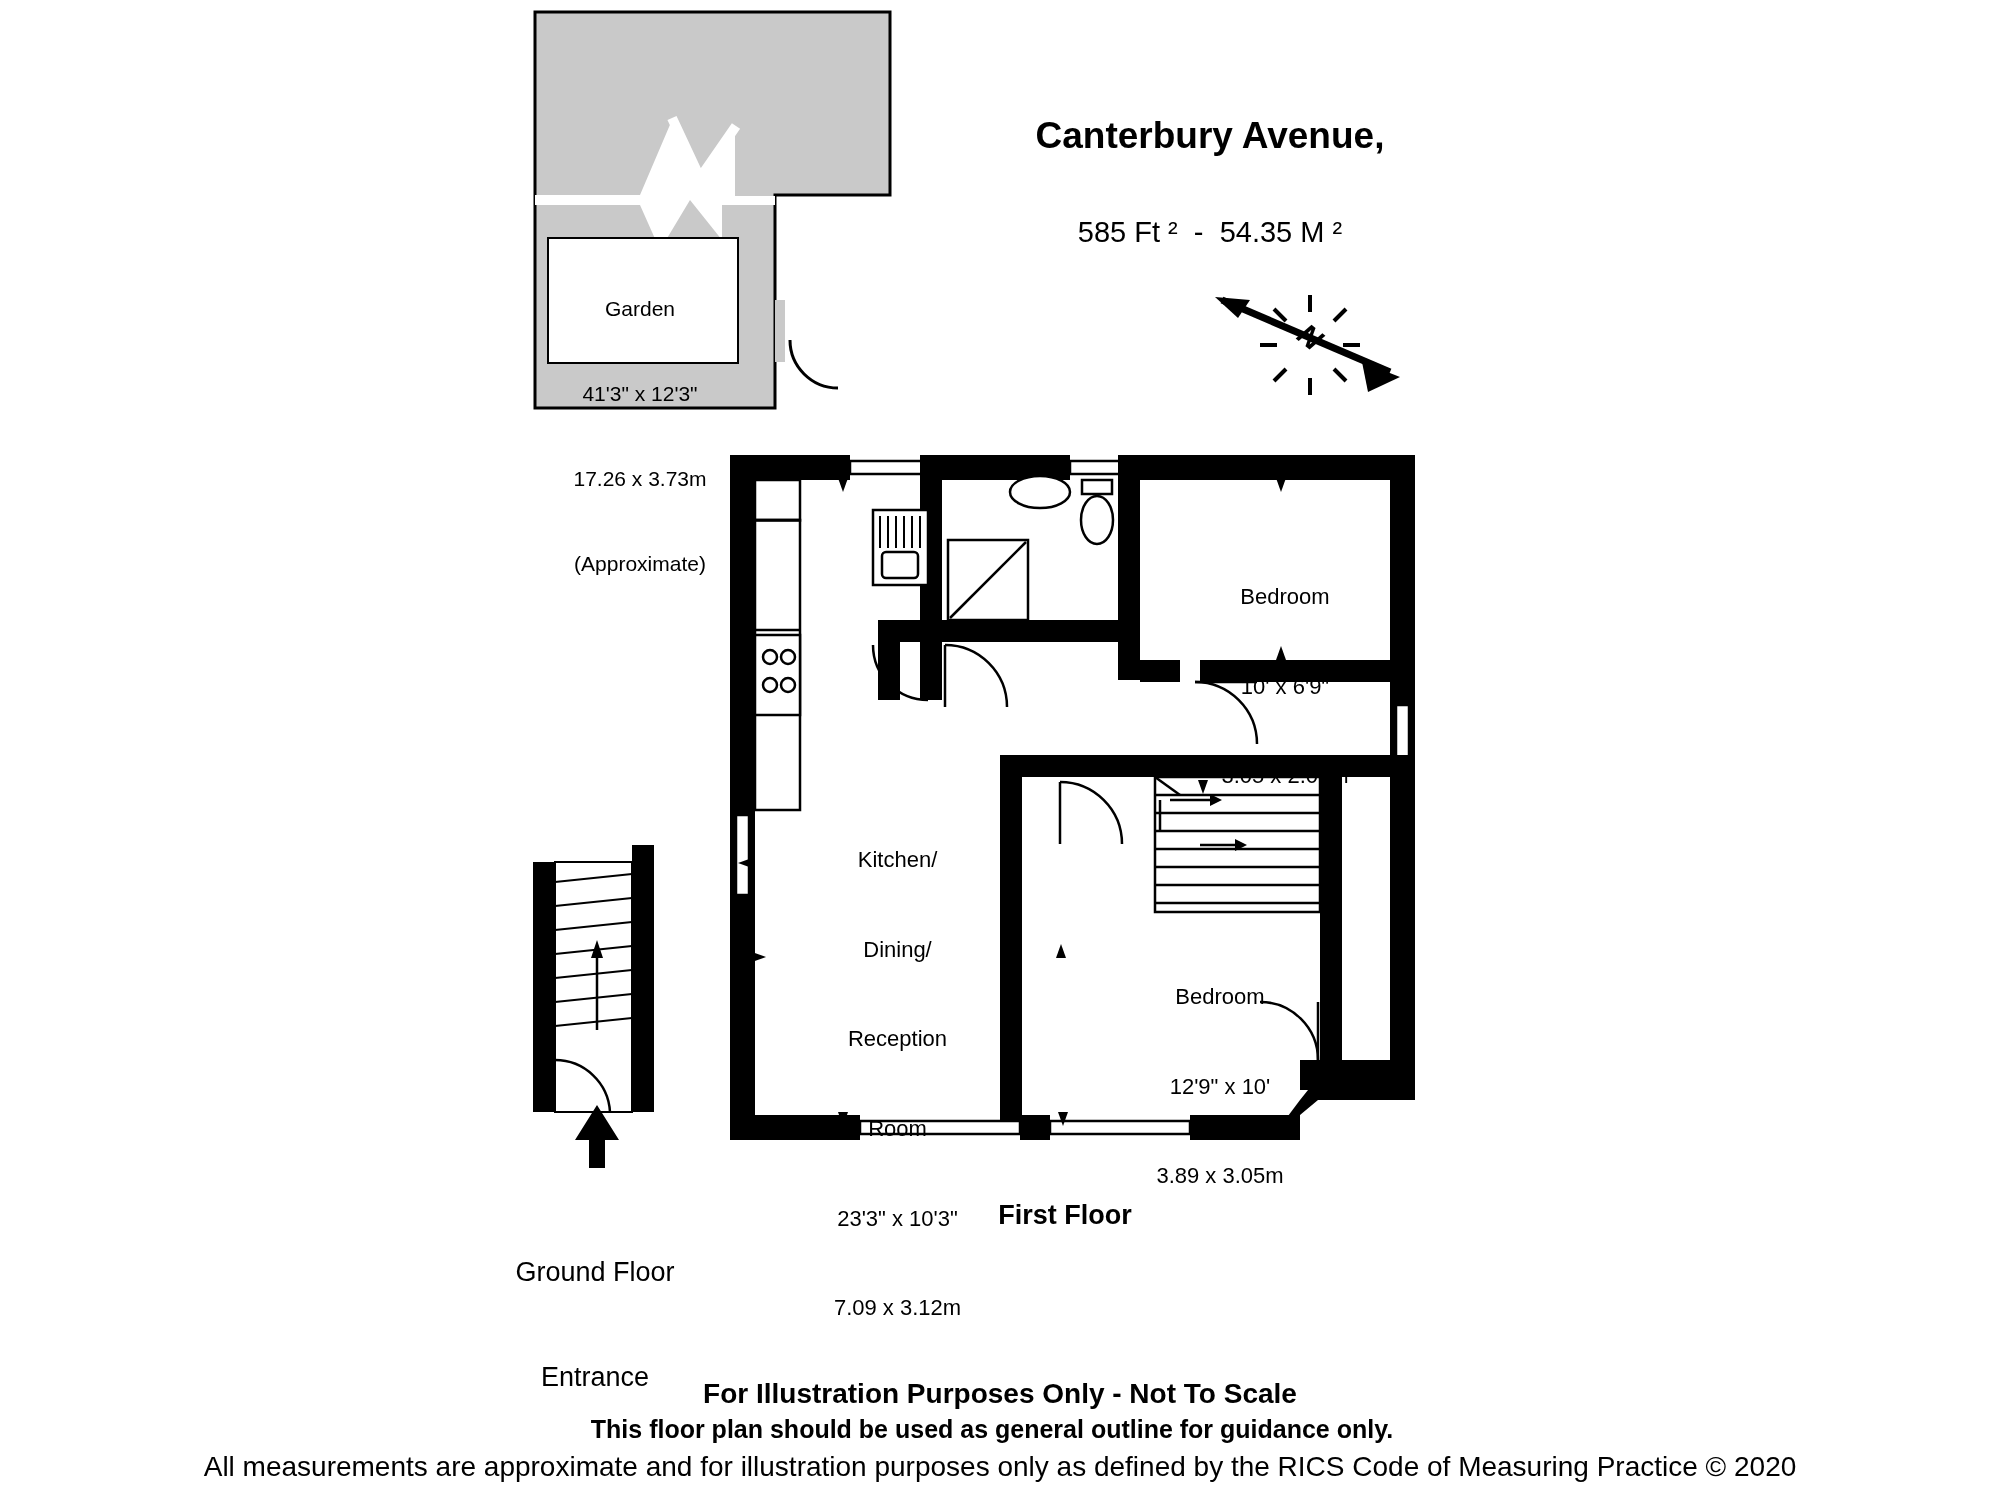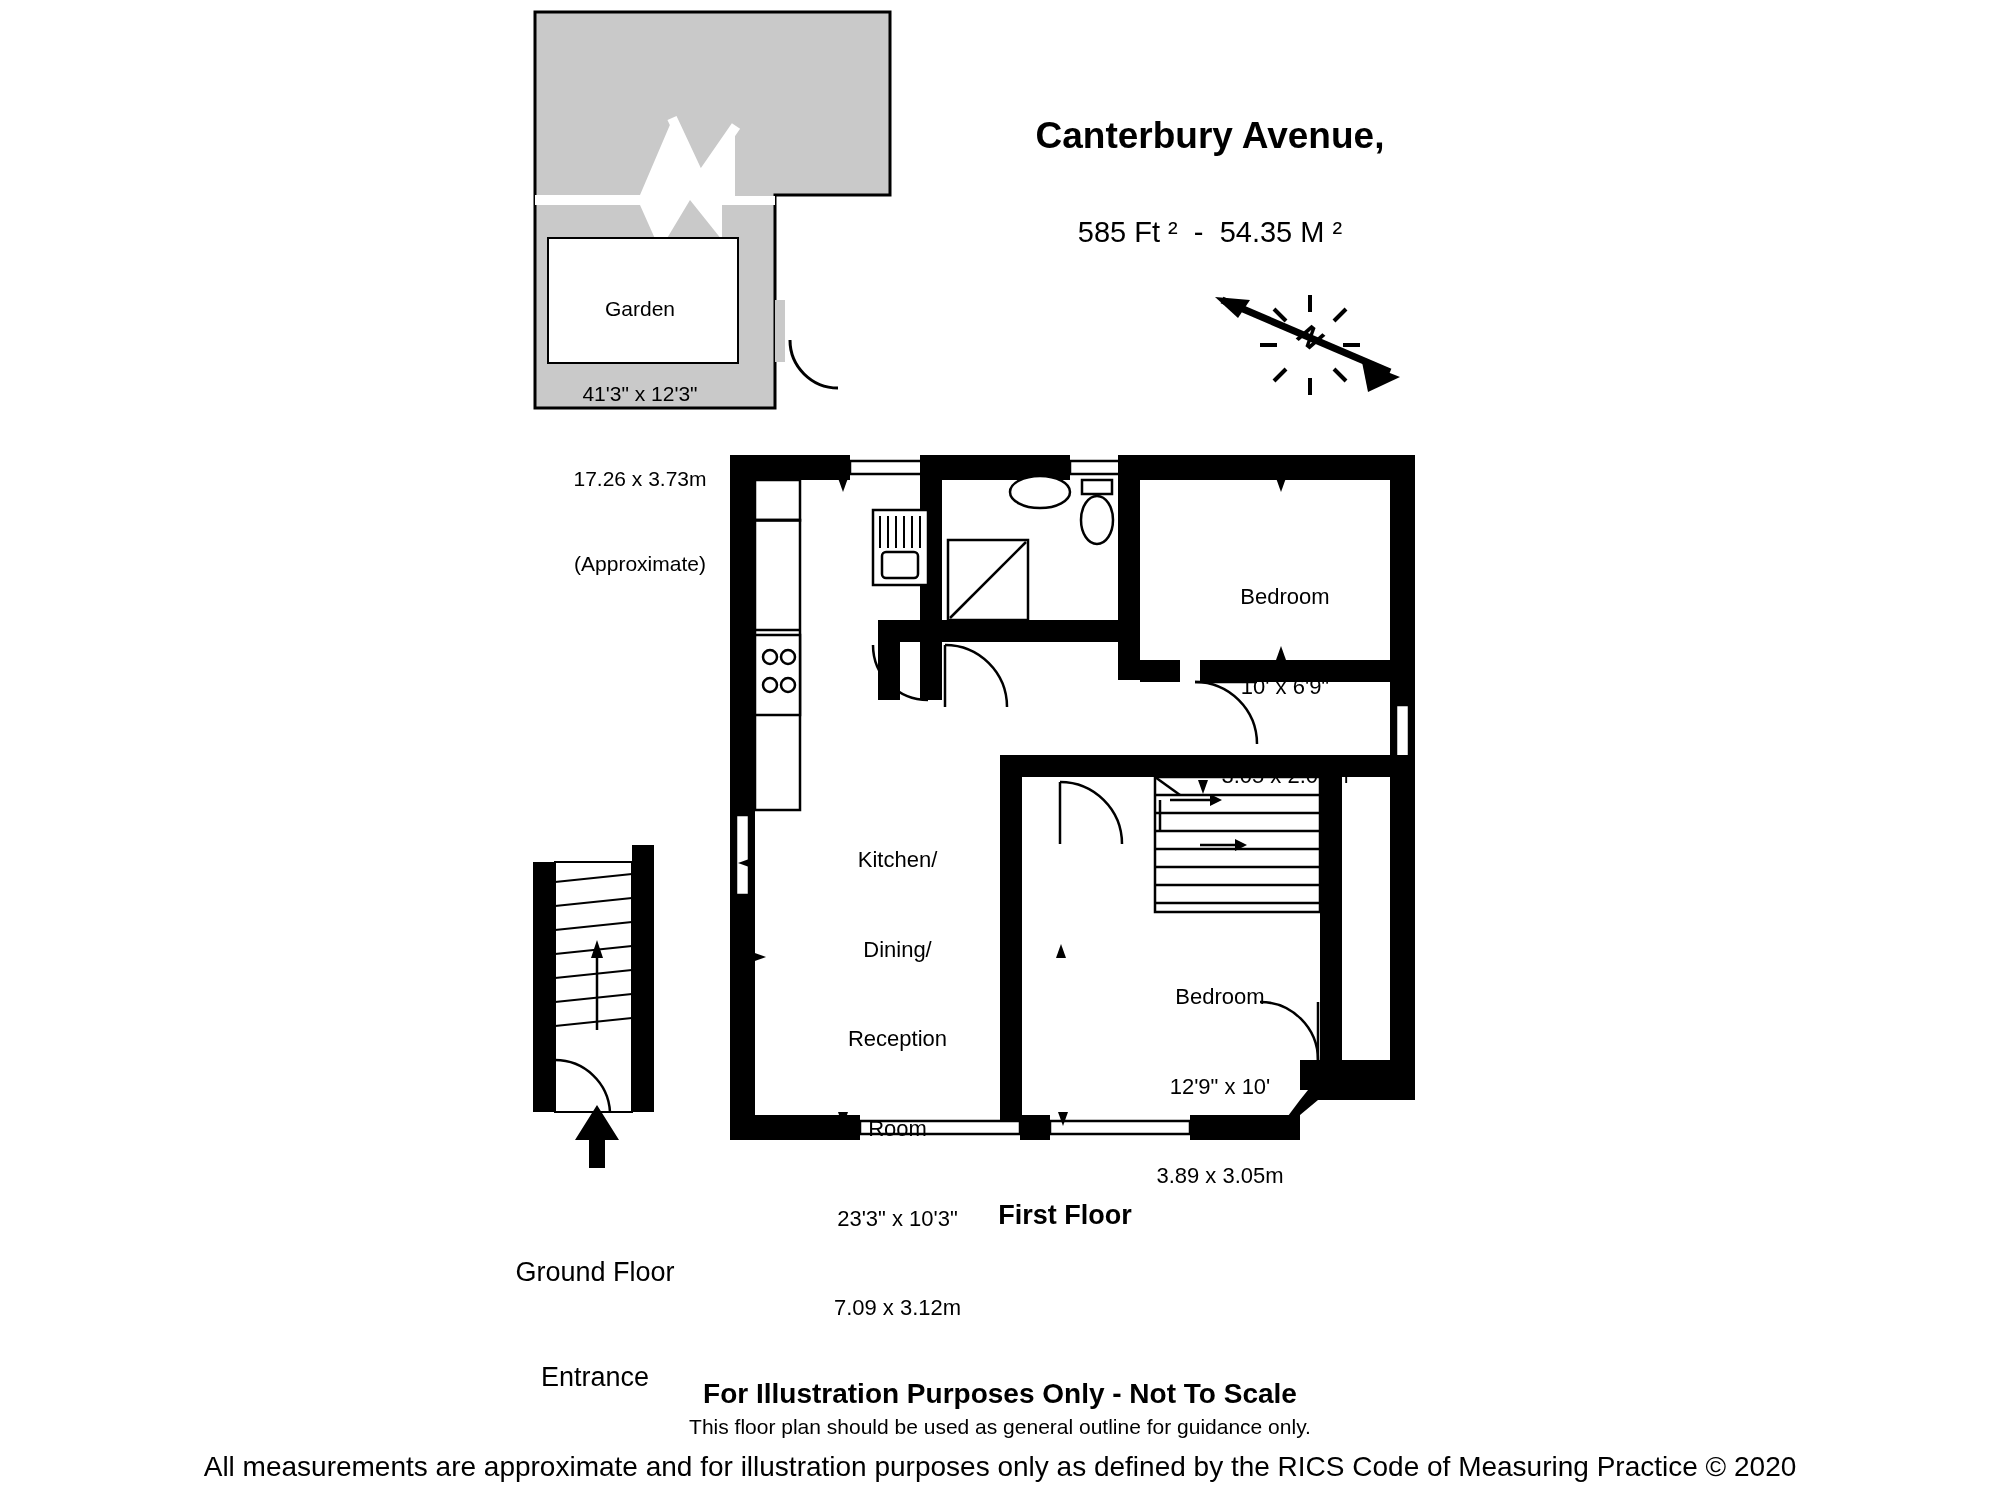--- a/index.html
+++ b/index.html
@@ -93,24 +93,25 @@
   
   #footer-main {
     left: 300px;
     top: 1365px;
     width: 1400px;
     font-size: 28px;
     font-weight: bold;
     margin-top: 12px;
   }
   #footer-sub1 {
-    left: 300px;
+    left: 292px;
     top: 1415px;
     width: 1400px;
-    font-size: 21px;
+    font-size: 25px;
+    font-weight: bold;
   }
   #footer-sub2 {
     left: 200px;
     top: 1450px;
     width: 1600px;
     font-size: 28px;
   }
   
   #compass-letter {
     position: absolute;

